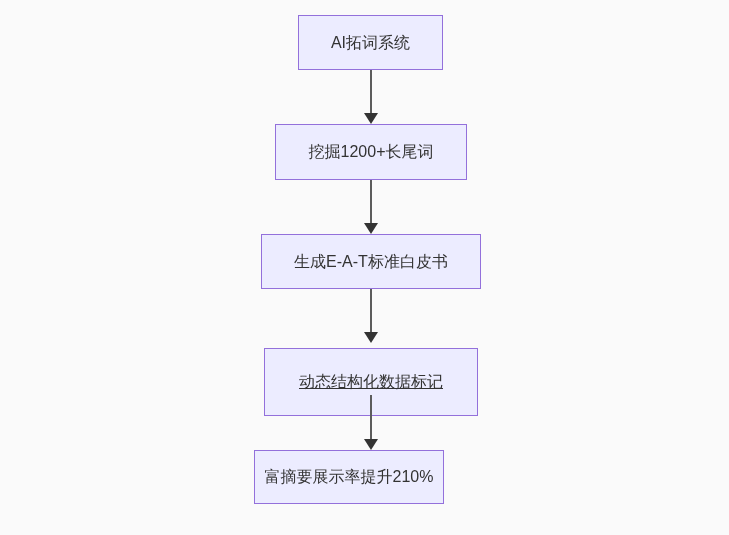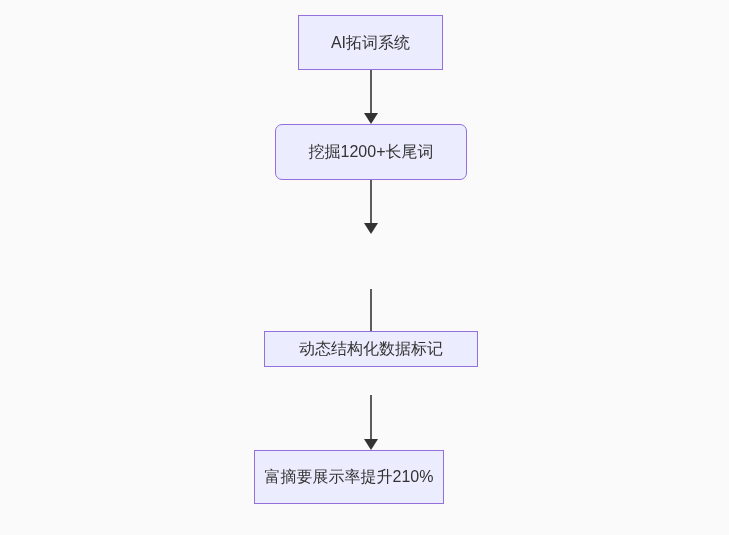--- a/index.html
+++ b/index.html
@@ -21,23 +21,23 @@
     color: #333333;
     font-size: 16px;
     line-height: 1;
     display: flex;
     align-items: center;
     justify-content: center;
     text-align: center;
     white-space: nowrap;
   }
   .n1 { left: 298px; top: 15px;  width: 145px; height: 55px; }
-  .n2 { left: 275px; top: 124px; width: 192px; height: 56px; border-radius: 7px; }
+  .n2 { left: 275px; top: 124px; width: 192px; height: 56px; }
   .n3 { left: 261px; top: 234px; width: 220px; height: 55px; }
-  .n4 { left: 264px; top: 331px; width: 214px; height: 36px; }
+  .n4 { left: 264px; top: 348px; width: 214px; height: 68px; text-decoration: underline; }
   .n5 { left: 254px; top: 450px; width: 190px; height: 54px; }
   .flow-edge {
     position: absolute;
     left: 364px;       
     width: 14px;
     display: flex;
     flex-direction: column;
     align-items: center;
   }
   .a1 { top: 70px;  height: 54px; }
@@ -75,20 +75,23 @@
 
   <div class="flow-node n2">
     <span>挖掘1200+长尾词</span>
   </div>
 
   <div class="flow-edge a2">
     <div class="edge-line"></div>
     <div class="edge-head"></div>
   </div>
 
+  <div class="flow-node n3">
+    <span>生成E-A-T标准白皮书</span>
+  </div>
 
   <div class="flow-edge a3">
     <div class="edge-line"></div>
     <div class="edge-head"></div>
   </div>
 
   <div class="flow-node n4">
     <span>动态结构化数据标记</span>
   </div>
 

